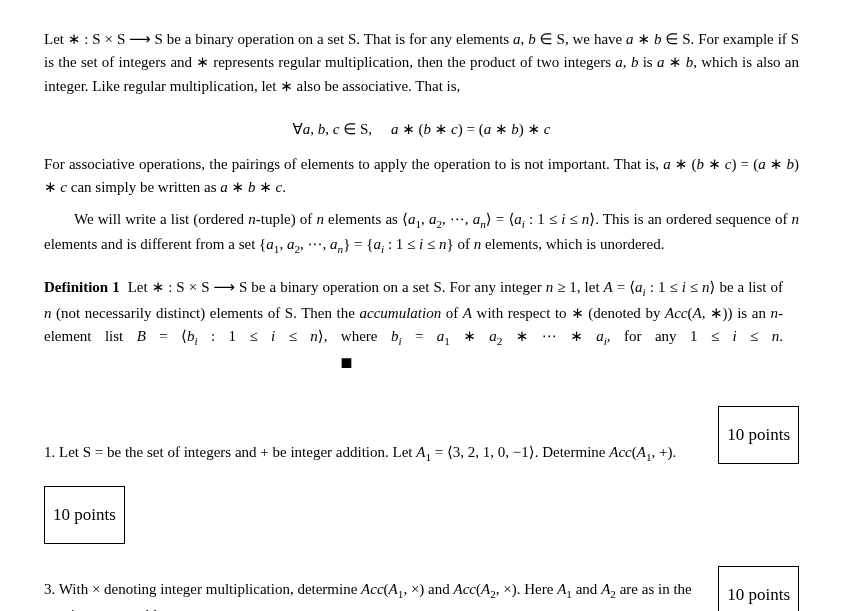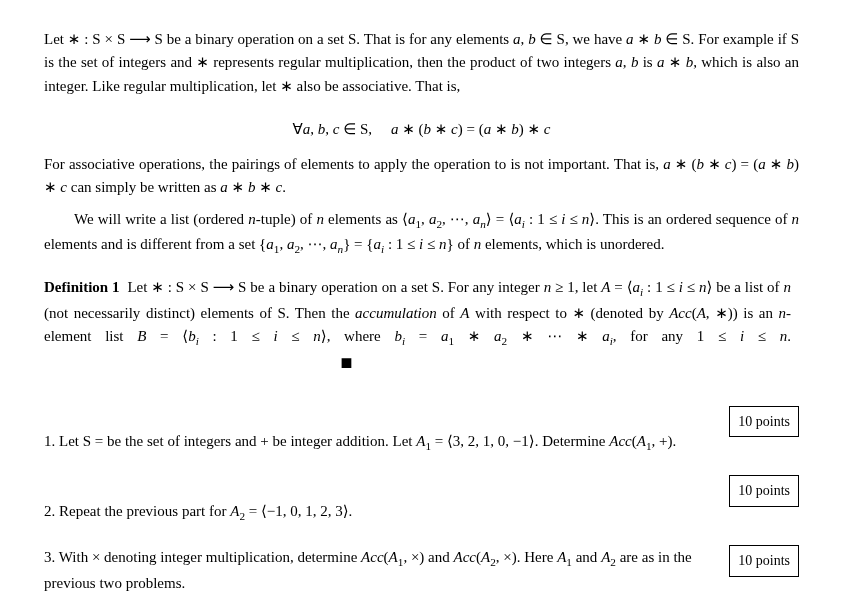--- a/index.html
+++ b/index.html
@@ -17,34 +17,34 @@
     p { margin-bottom: 8px; text-align: justify; }
     .indent { text-indent: 2em; }
 
     .math-display {
       text-align: center;
       margin: 20px 0 12px 0;
       font-size: 15px;
     }
 
     .definition-block {
-      margin: 18px 8px 18px 0;
+      margin: 18px 16px 18px 0;
     }
 
     .problems {
       margin-top: 32px;
     }
 
     .points-box {
       border: 1px solid #000;
-      padding: 4px 8px;
-      font-size: 14px;
+      padding: 15px 8px;
+      font-size: 17px;
       white-space: nowrap;
       align-self: flex-end;
-      margin-bottom: 18px;
+      margin-bottom: 2px;
     }
 
     .bold { font-weight: bold; }
     .italic { font-style: italic; }
 
     .problem-row {
       display: flex;
       align-items: flex-start;
       margin-bottom: 20px;
     }
@@ -100,23 +100,20 @@
             <span>1. </span>Let S = be the set of integers and + be integer addition. Let <span class="italic">A</span><sub>1</sub> = ⟨3, 2, 1, 0, −1⟩. Determine <span class="italic">Acc</span>(<span class="italic">A</span><sub>1</sub>, +).
           </div>
           <div class="points-box">10 points</div>
         </div>
       </div>
     </div>
 
     <div class="problem-row">
       <div class="problem-content">
         <div class="problem-inner">
-          <div class="problem-body">
-            <span>2. </span>Repeat the previous part for <span class="italic">A</span><sub>2</sub> = ⟨−1, 0, 1, 2, 3⟩.
-          </div>
           <div class="points-box">10 points</div>
         </div>
       </div>
     </div>
 
     <div class="problem-row">
       <div class="problem-content">
         <div class="problem-inner">
           <div class="problem-body">
             <span>3. </span>With × denoting integer multiplication, determine <span class="italic">Acc</span>(<span class="italic">A</span><sub>1</sub>, ×) and <span class="italic">Acc</span>(<span class="italic">A</span><sub>2</sub>, ×). Here <span class="italic">A</span><sub>1</sub> and <span class="italic">A</span><sub>2</sub> are as in the previous two problems.

